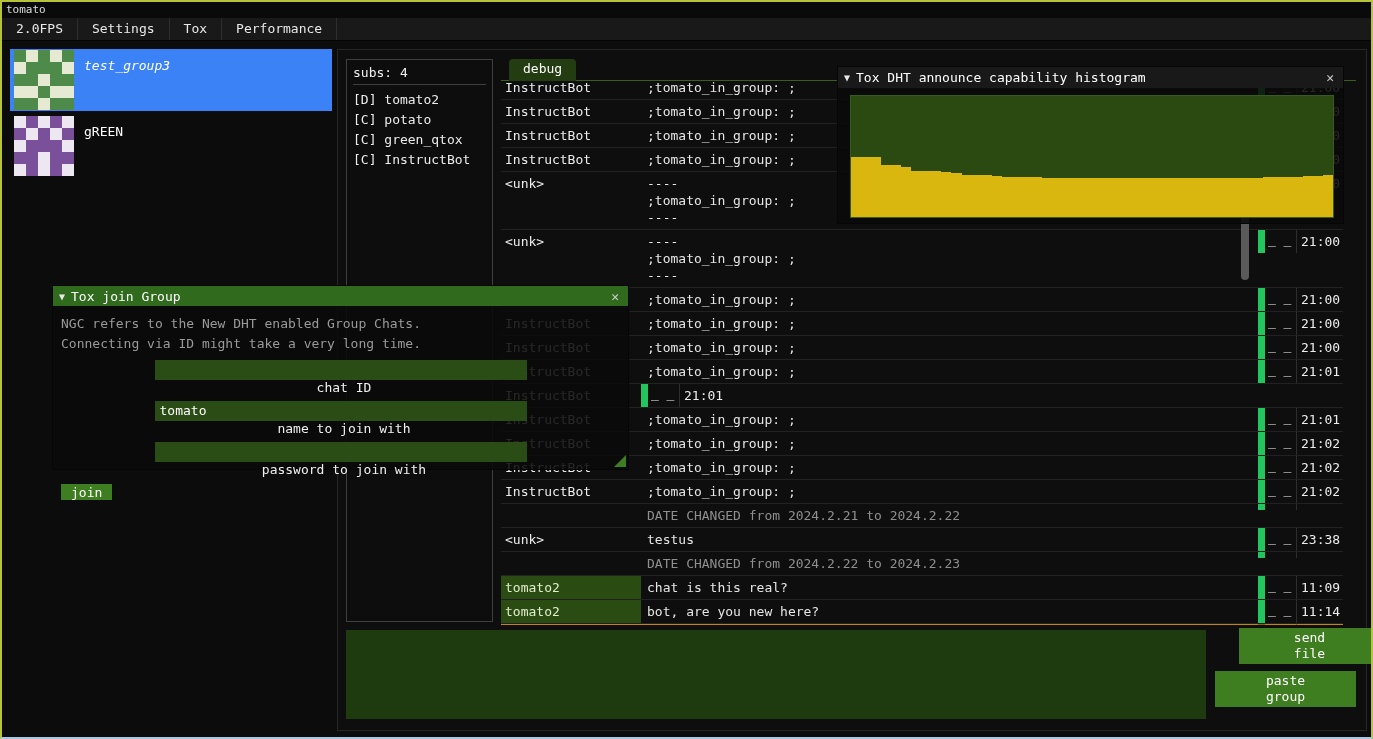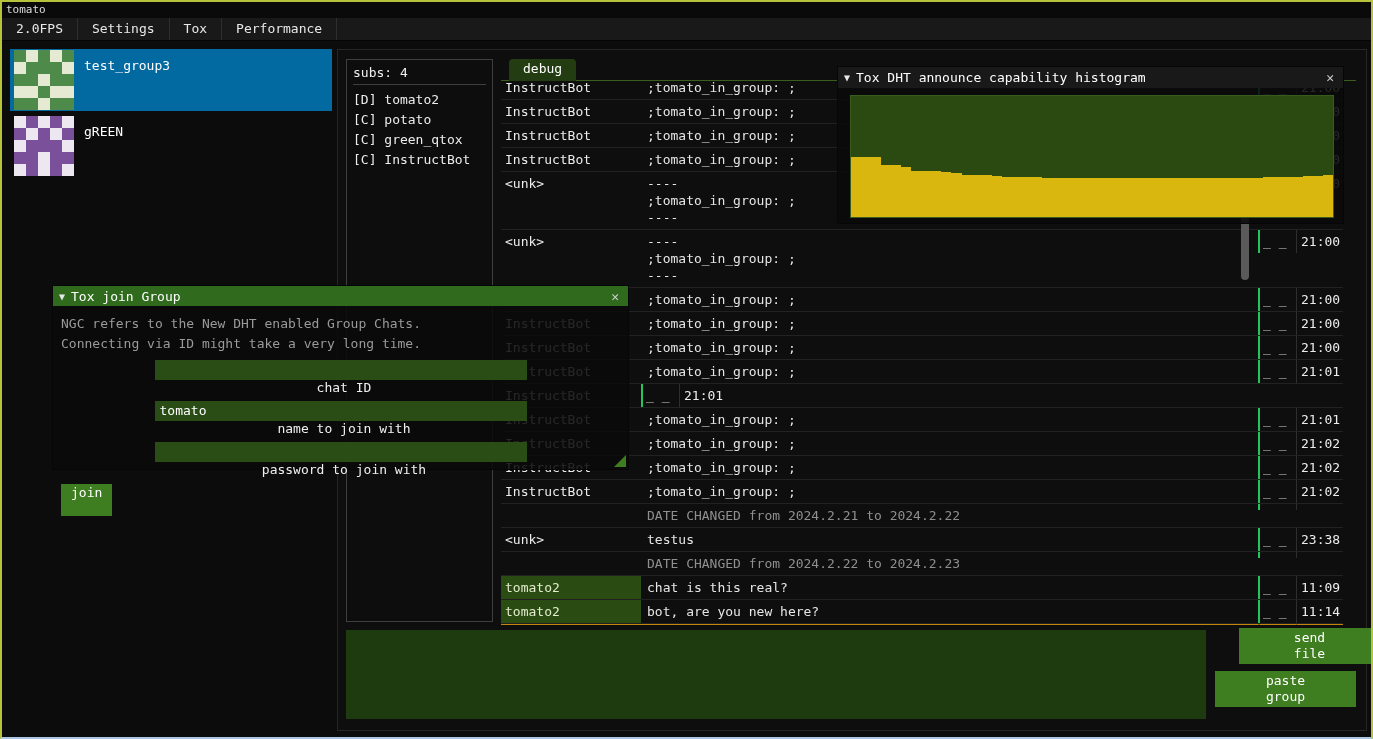--- a/index.html
+++ b/index.html
@@ -8,21 +8,21 @@
             border:2px solid #b6c33b; border-bottom-color:#a9c6e2; overflow:hidden;
             color:#e8e8e8; font-size:13px; }
   
   .titlebar { position:absolute; left:0; top:0; width:100%; height:16px; background:#0a0a0a; }
   .titlebar span { position:absolute; left:4px; top:1px; font-size:11px; color:#dddddd; }
   .menubar { position:absolute; left:0; top:16px; width:100%; height:23px; background:#191919;
              border-bottom:1px solid #050505; display:flex; }
   .menu-item { padding:0 14px; line-height:22px; color:#e8e8e8; border-right:1px solid #2e2e2e; cursor:default; }
   
   .group-item { position:absolute; left:8px; width:322px; height:62px; display:flex; }
-  .group-item.selected { background:#0369a1; }
+  .group-item.selected { background:#3b82f6;font-style:italic; }
   .avatar { width:60px; height:60px; margin:1px 0 0 4px; display:grid;
             grid-template-columns:repeat(5,1fr); grid-template-rows:repeat(5,1fr); }
   .group-name { margin:9px 0 0 10px; color:#ffffff; }
   
   .main-window { position:absolute; left:335px; top:47px; width:1030px; height:682px;
                  background:#0e0e0e; border:1px solid #262626; }
   .subs-panel { position:absolute; left:8px; top:9px; width:147px; height:563px;
                 border:1px solid #3f3f3f; padding:5px 6px; background:#0d0d0d; }
   .subs-header { color:#f0f0f0; margin-bottom:4px; }
   .subs-sep { height:1px; background:#3f3f3f; margin:2px 0 5px 0; }
@@ -30,21 +30,21 @@
   .tabbar { position:absolute; left:163px; top:9px; right:10px; height:22px;
             border-bottom:1px solid #3c5e1d; }
   .tab { display:inline-block; margin-left:8px; padding:2px 14px 0 14px; height:22px;
          background:#243c12; color:#ffffff; border-radius:4px 4px 0 0; }
   
   .chat-rows { position:absolute; left:163px; top:26px; width:842px; height:549px; overflow:hidden; z-index:1; }
   .chat-row { display:flex; align-items:flex-start; min-height:23px; border-bottom:1px solid #222222;
               line-height:17px; }
   .c-sender { width:140px; flex:0 0 140px; padding:3px 4px; color:#ececec; overflow:hidden; white-space:nowrap; }
   .c-msg { flex:1; padding:3px 6px; color:#e6e6e6; white-space:pre-line; overflow:hidden; }
-  .c-flags { width:38px; flex:0 0 38px; padding:3px 3px; color:#cfcfcf; border-left:2px solid #22c55e; }
+  .c-flags { width:38px; flex:0 0 38px; padding:3px 3px; color:#cfcfcf; border-left:7px solid #22c55e;font-family:Liberation Mono, monospace; }
   .c-time { width:47px; flex:0 0 47px; padding:3px 4px; color:#ececec; border-left:1px solid #2e2e2e; }
   .date-row .c-msg { color:#8f8f8f; }
   .green-sender { background:#2a4c12; color:#e2eccd; }
   .orange-row { background:#c4860a; }
   .orange-row .c-msg, .orange-row .c-sender, .orange-row .c-flags, .orange-row .c-time { color:#ffffff; }
   .orange-row .c-flags, .orange-row .c-time { border-left-color:#8a5e00; }
   .chat-scrollbar { position:absolute; left:903px; top:110px; width:8px; height:120px;
                     background:#5a5a5a; border-radius:4px; z-index:2; }
   
   .compose { position:absolute; left:8px; top:580px; width:860px; height:89px; background:#1d3b0e; }
@@ -58,21 +58,21 @@
   .collapse-icon { font-size:10px; color:#e8e8e8; }
   .close-icon { color:#cccccc; font-size:13px; padding:0 3px; cursor:default; }
   
   .join-window { left:50px; top:283px; width:577px; height:185px; }
   .join-window .fw-titlebar { background:#2f6a1d; }
   .jw-body { padding:8px; }
   .jw-info { color:#9a9a9a; line-height:20px; white-space:nowrap; }
   .jw-field-row { display:flex; align-items:center; margin-top:6px;flex-direction:column; }
   .jw-input { width:372px; height:20px; background:#2a4c15; color:#ffffff; padding:1px 5px; line-height:18px; }
   .jw-label { margin-left:7px; color:#f0f0f0; white-space:nowrap; }
-  .join-btn { display:inline-block; margin-top:7px; padding:1px 10px; height:32px; background:#3f7e20;
+  .join-btn { display:inline-block; margin-top:7px; padding:1px 10px; height:16px; background:#3f7e20;
               color:#ffffff; cursor:default; }
   .resize-grip { position:absolute; right:2px; bottom:2px; width:0; height:0;
                  border-left:12px solid transparent; border-bottom:12px solid #3f7e20; }
   
   .hist-window { left:835px; top:64px; width:507px; height:158px; }
   .hist-window .fw-titlebar { background:#191919; height:21px; }
   .hist-plot { position:absolute; left:12px; top:28px; width:484px; height:123px;
                background:#2a4a12; border:1px solid #3a5a20; }
   .hist-bars { position:absolute; left:0; bottom:0; width:100%; height:100%;
                display:flex; align-items:flex-end; }

